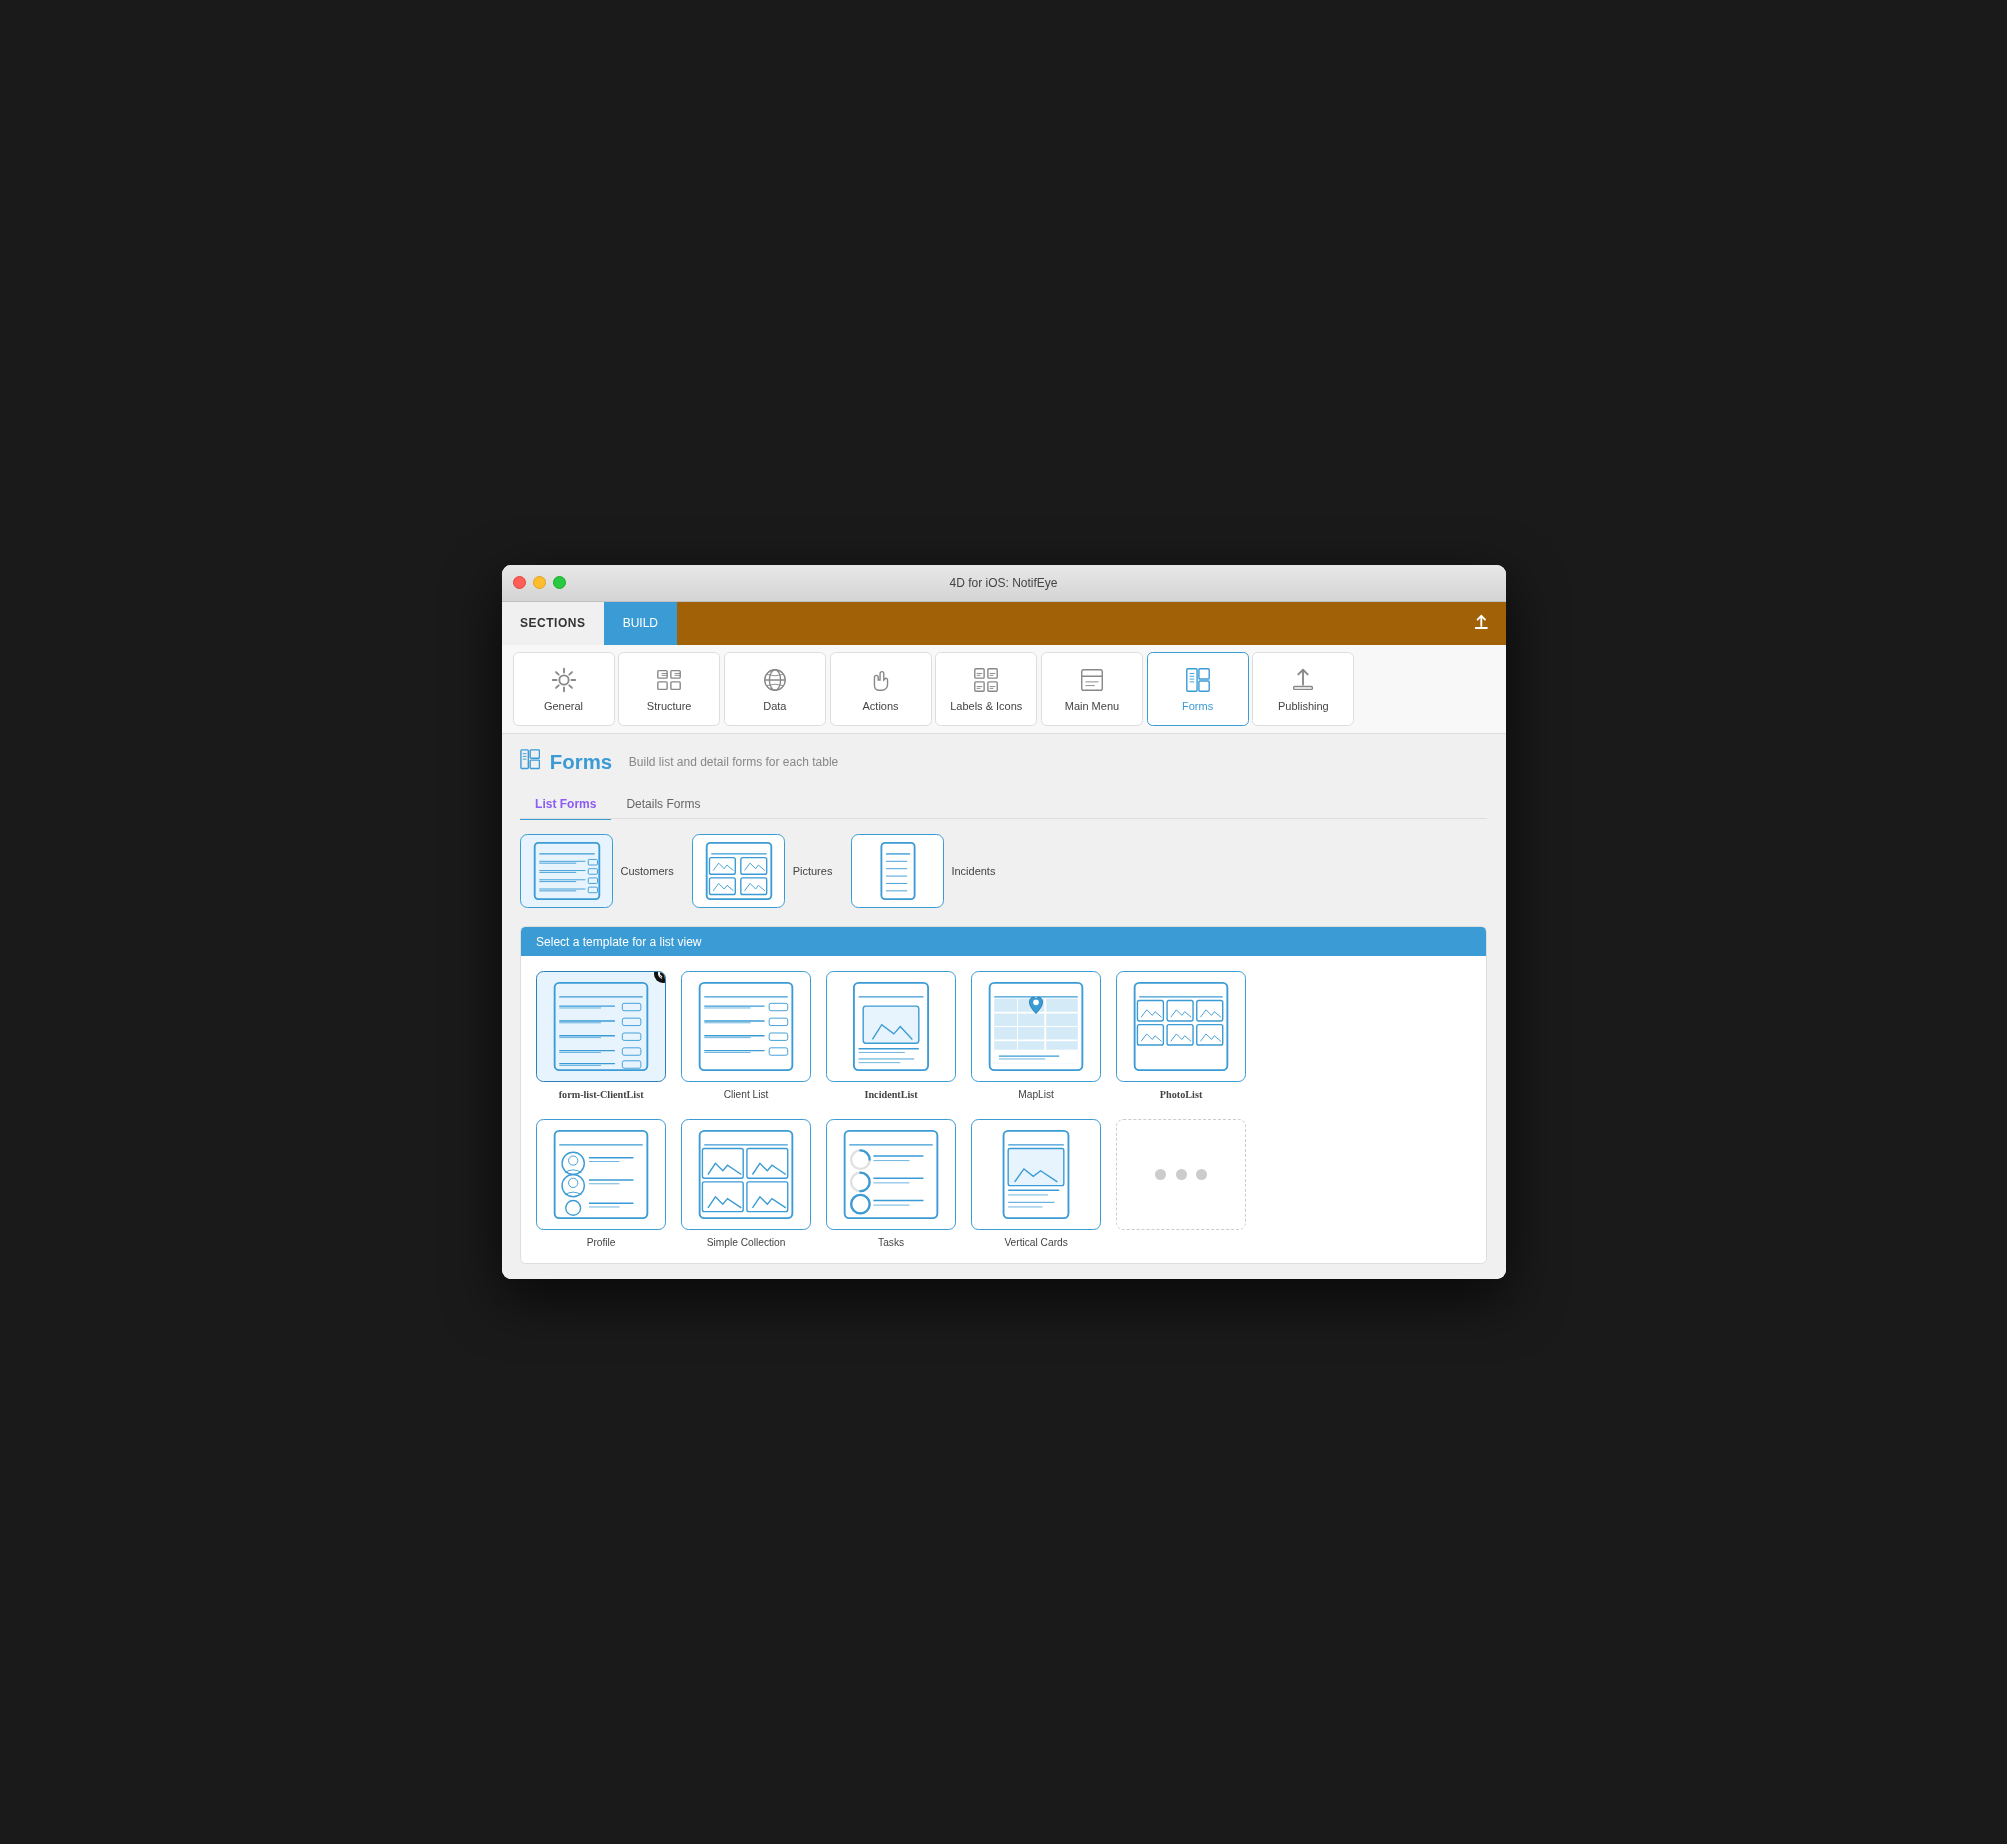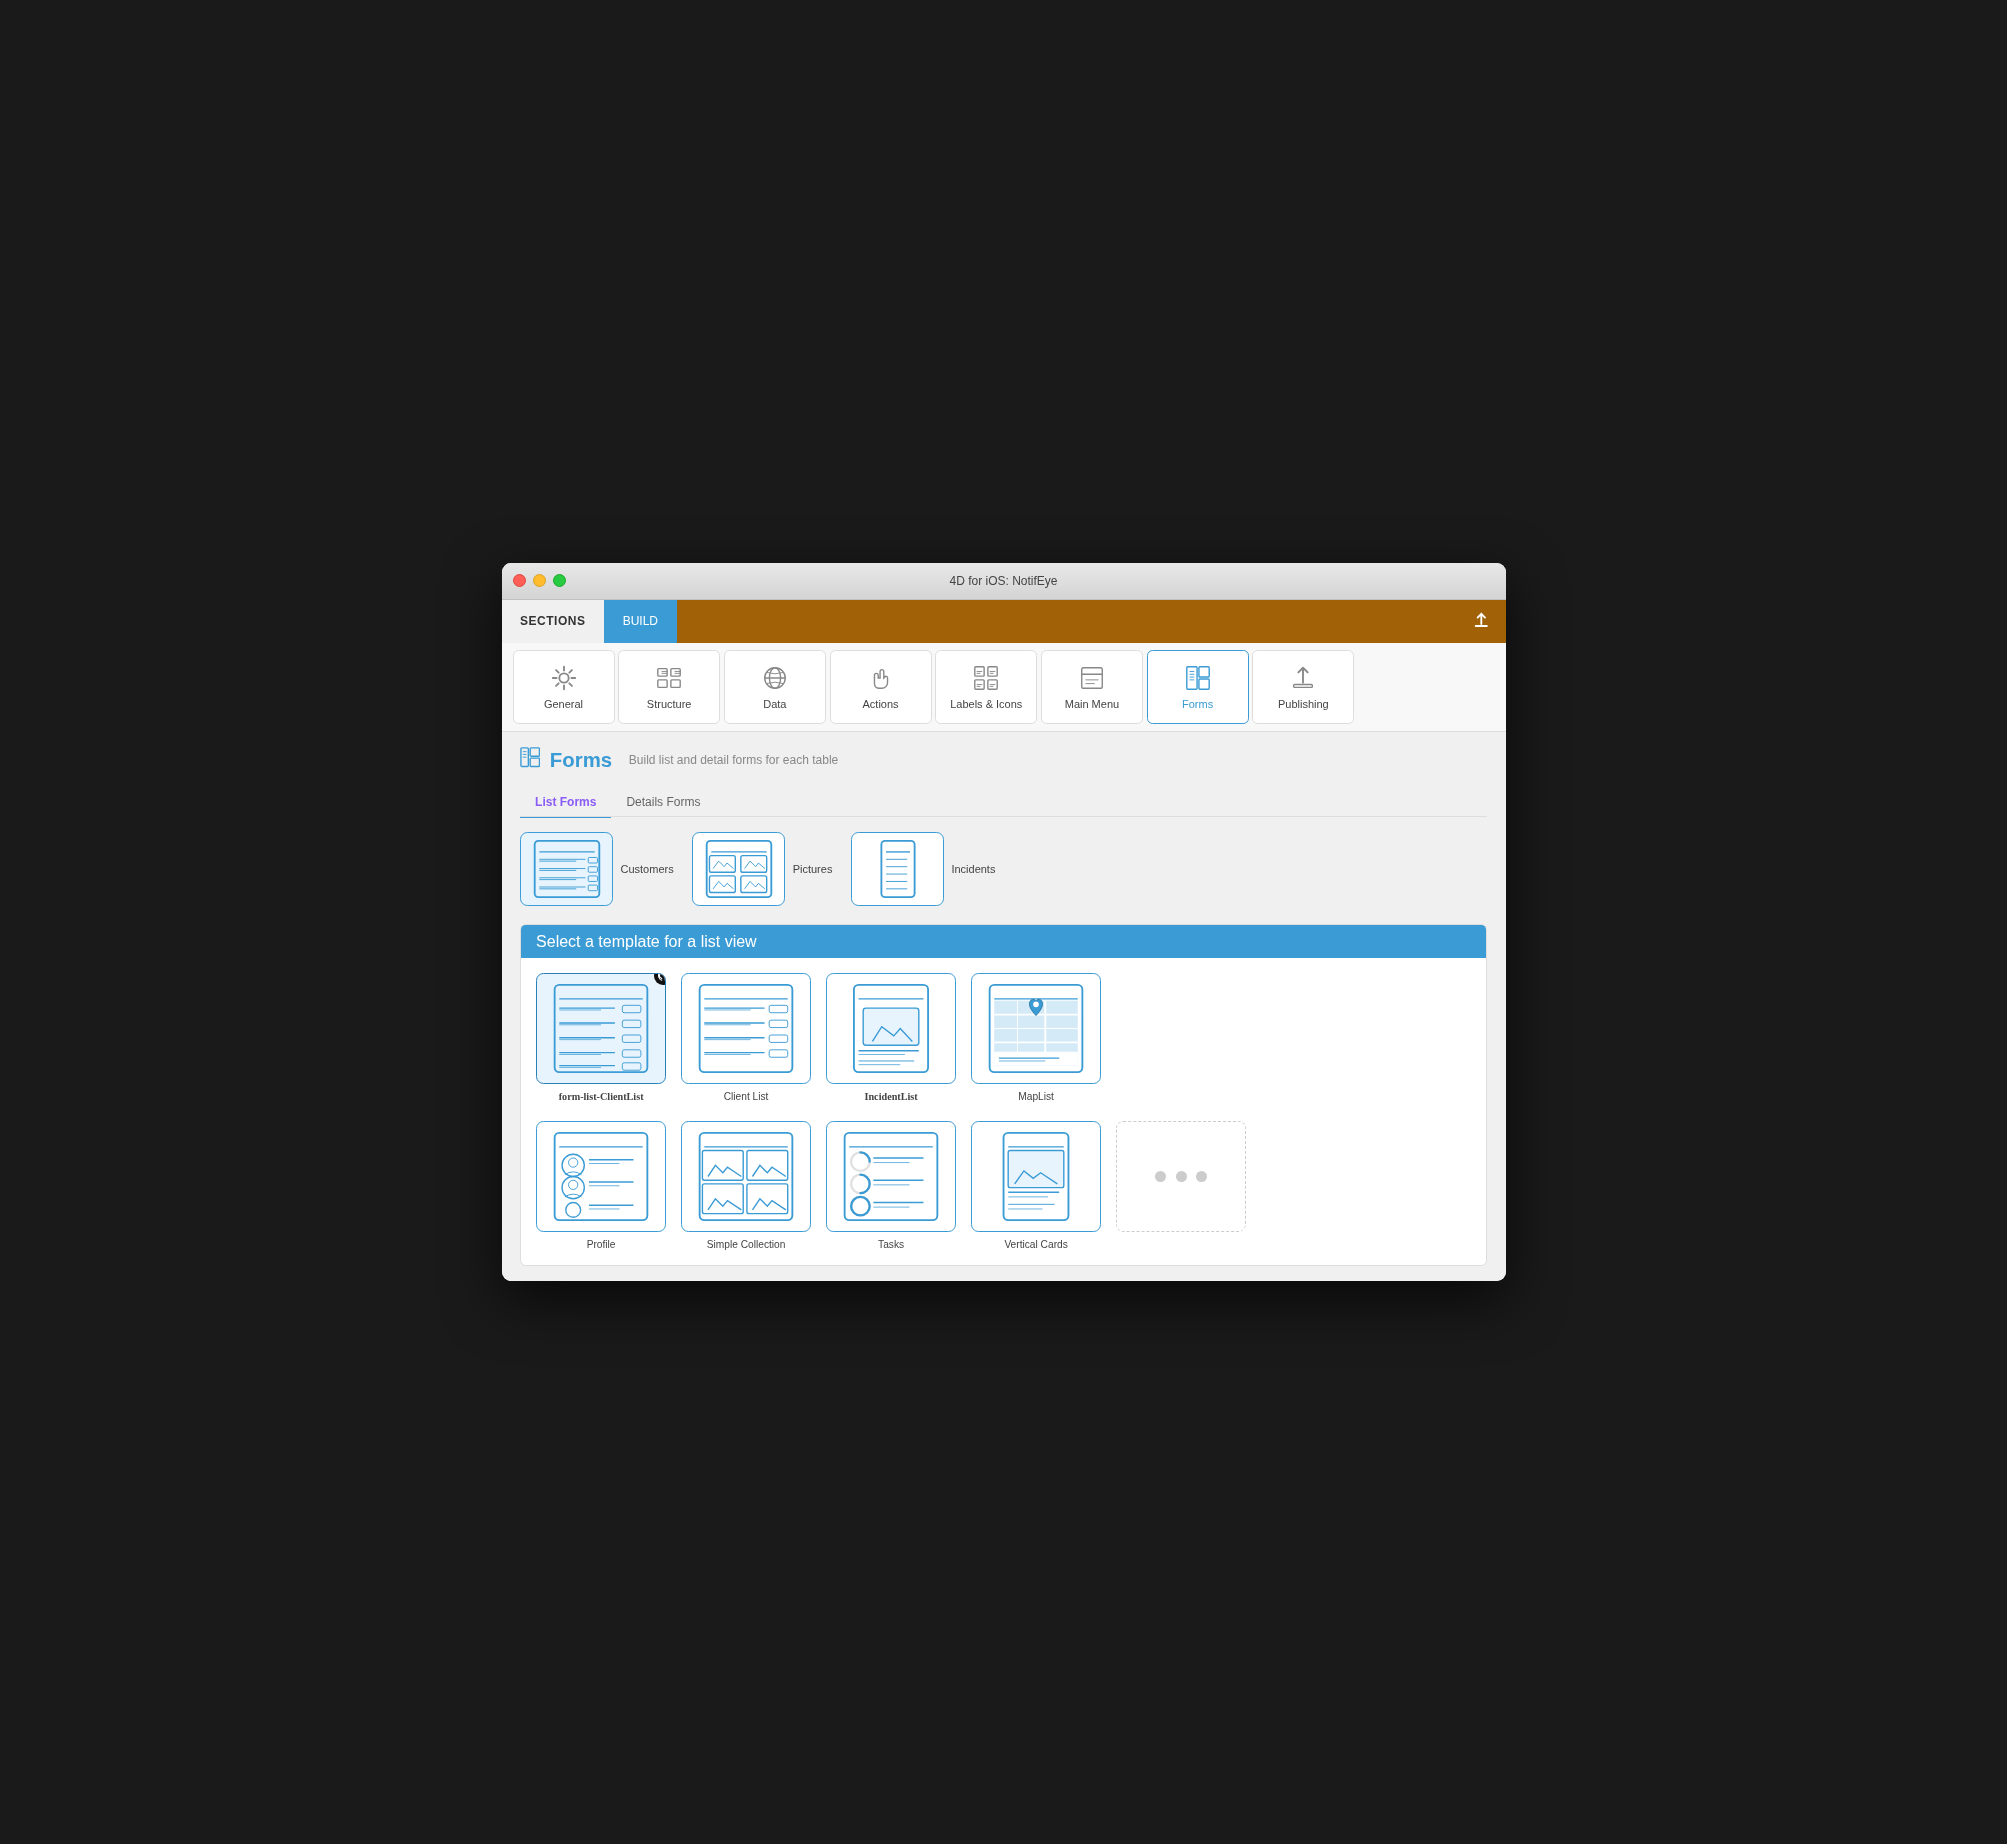--- a/index.html
+++ b/index.html
@@ -184,21 +184,21 @@
     }
     .template-section {
       background: white;
       border: 0.9px solid #ddd;
       border-radius: 5.6px;
       overflow: hidden;
     }
     .template-header {
       background: #3a9bd5;
       padding: 7.4px 15px;
-      font-size: 16px;
+      font-size: 12px;
       color: white;
     }
     .template-item {
       display: flex;
       flex-direction: column;
       align-items: center;
       gap: 7.4px;
       cursor: pointer;
     }
     .template-card {
@@ -537,20 +537,42 @@
                 <circle cx="55" cy="24" r="3" fill="white"></circle>
 
                 <rect x="10" y="75" width="90" height="15" fill="white" stroke="none"></rect>
                 <line x1="15" y1="82" x2="80" y2="82" stroke="#3a9bd5" stroke-width="1.5"></line>
                 <line x1="15" y1="85" x2="65" y2="85" stroke="#3a9bd5" stroke-width="0.8"></line>
               </svg>
             </div>
             <span class="template-name">MapList</span>
           </div>
 
+          <div class="template-item">
+            <div class="template-card">
+              <svg width="102" height="93" viewBox="0 0 110 100">
+                <rect x="5" y="3" width="100" height="94" rx="5" fill="none" stroke="#3a9bd5" stroke-width="2"></rect>
+                <line x1="10" y1="18" x2="100" y2="18" stroke="#3a9bd5" stroke-width="1.5"></line>
+
+                <rect x="8" y="22" width="28" height="22" rx="2" fill="none" stroke="#3a9bd5" stroke-width="1.5"></rect>
+                <path d="M12 40 L18 32 L24 38 L27 34 L34 40" fill="none" stroke="#3a9bd5" stroke-width="1"></path>
+                <rect x="40" y="22" width="28" height="22" rx="2" fill="none" stroke="#3a9bd5" stroke-width="1.5"></rect>
+                <path d="M44 40 L50 32 L56 38 L59 34 L66 40" fill="none" stroke="#3a9bd5" stroke-width="1"></path>
+                <rect x="72" y="22" width="28" height="22" rx="2" fill="none" stroke="#3a9bd5" stroke-width="1.5"></rect>
+                <path d="M76 40 L82 32 L88 38 L91 34 L98 40" fill="none" stroke="#3a9bd5" stroke-width="1"></path>
+                <rect x="8" y="48" width="28" height="22" rx="2" fill="none" stroke="#3a9bd5" stroke-width="1.5"></rect>
+                <path d="M12 66 L18 58 L24 64 L27 60 L34 66" fill="none" stroke="#3a9bd5" stroke-width="1"></path>
+                <rect x="40" y="48" width="28" height="22" rx="2" fill="none" stroke="#3a9bd5" stroke-width="1.5"></rect>
+                <path d="M44 66 L50 58 L56 64 L59 60 L66 66" fill="none" stroke="#3a9bd5" stroke-width="1"></path>
+                <rect x="72" y="48" width="28" height="22" rx="2" fill="none" stroke="#3a9bd5" stroke-width="1.5"></rect>
+                <path d="M76 66 L82 58 L88 64 L91 60 L98 66" fill="none" stroke="#3a9bd5" stroke-width="1"></path>
+              </svg>
+            </div>
+            <span class="template-name bold">PhotoList</span>
+          </div>
         </div>
 
         <div style="display: flex; gap: 15px;">
 
           <div class="template-item">
             <div class="template-card">
               <svg width="102" height="93" viewBox="0 0 110 100">
                 <rect x="5" y="3" width="100" height="94" rx="5" fill="none" stroke="#3a9bd5" stroke-width="2"></rect>
                 <line x1="10" y1="18" x2="100" y2="18" stroke="#3a9bd5" stroke-width="1.5"></line>
 

